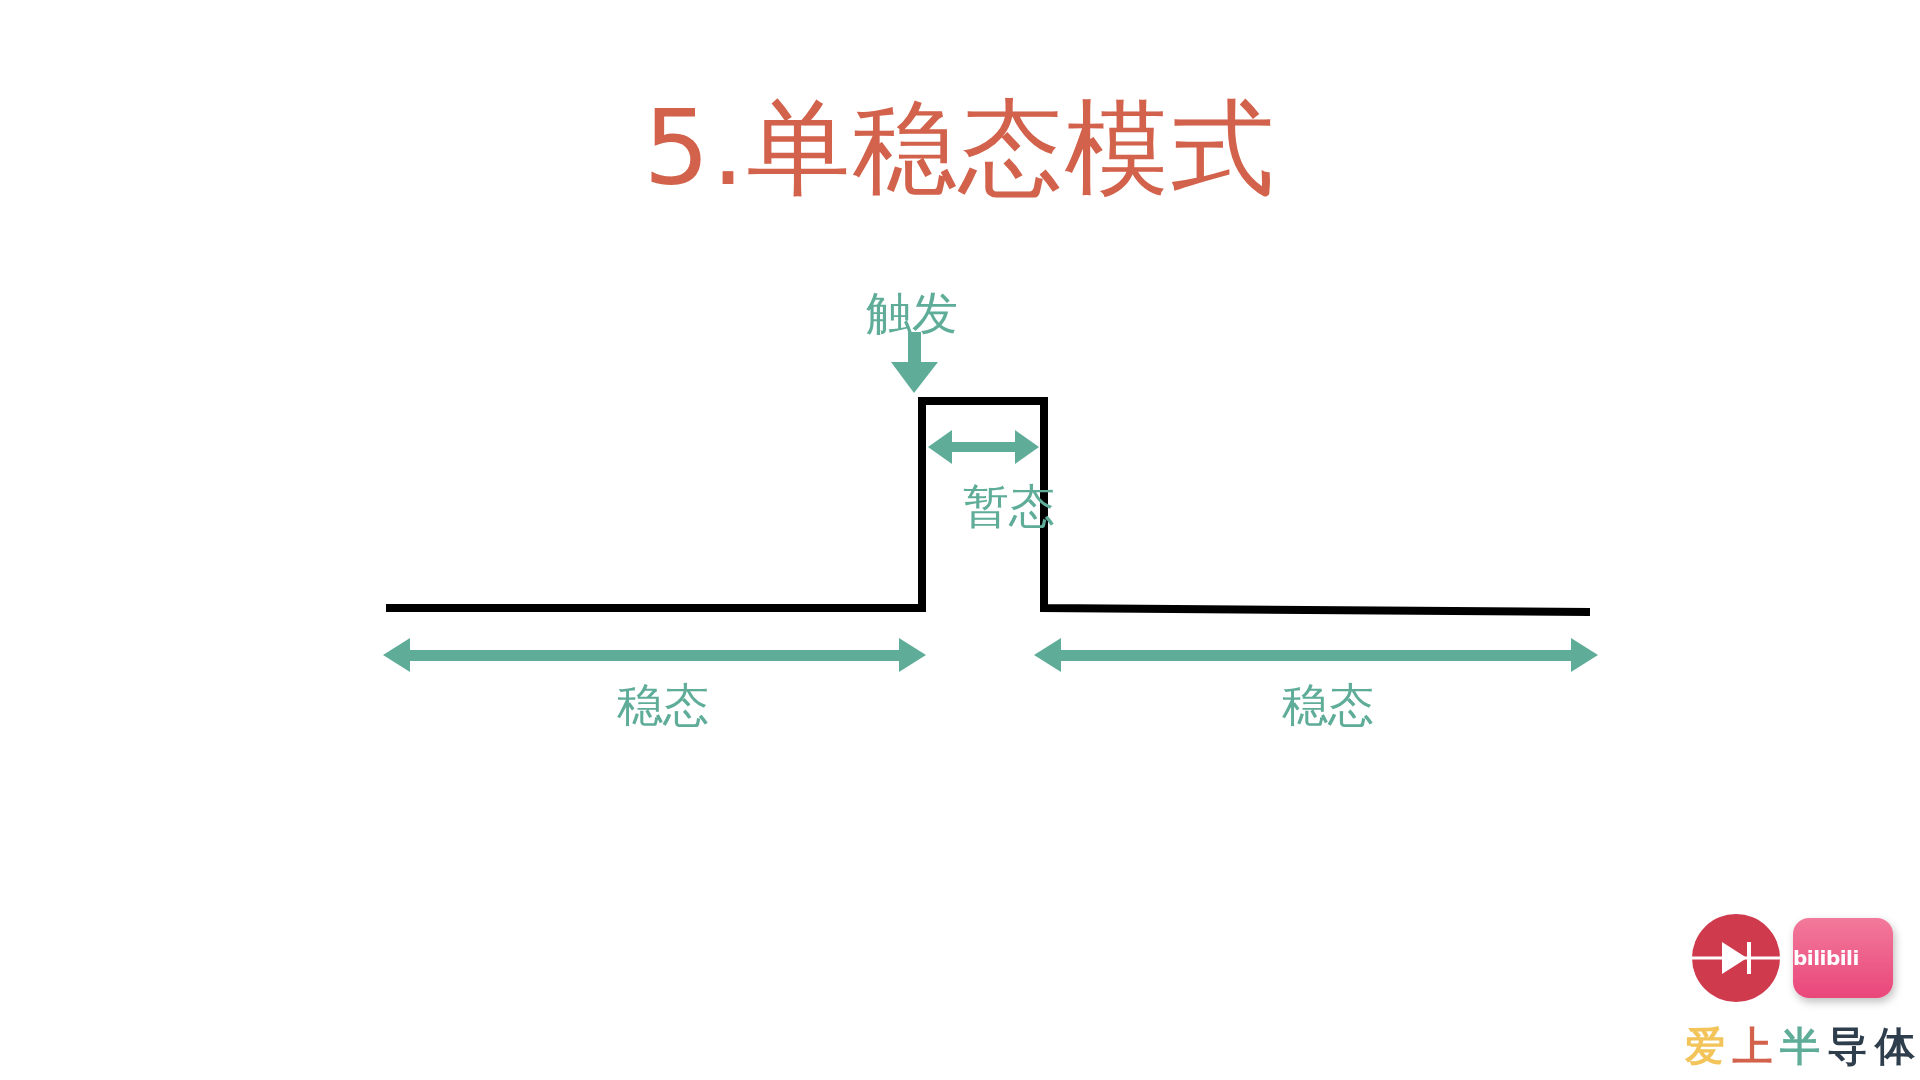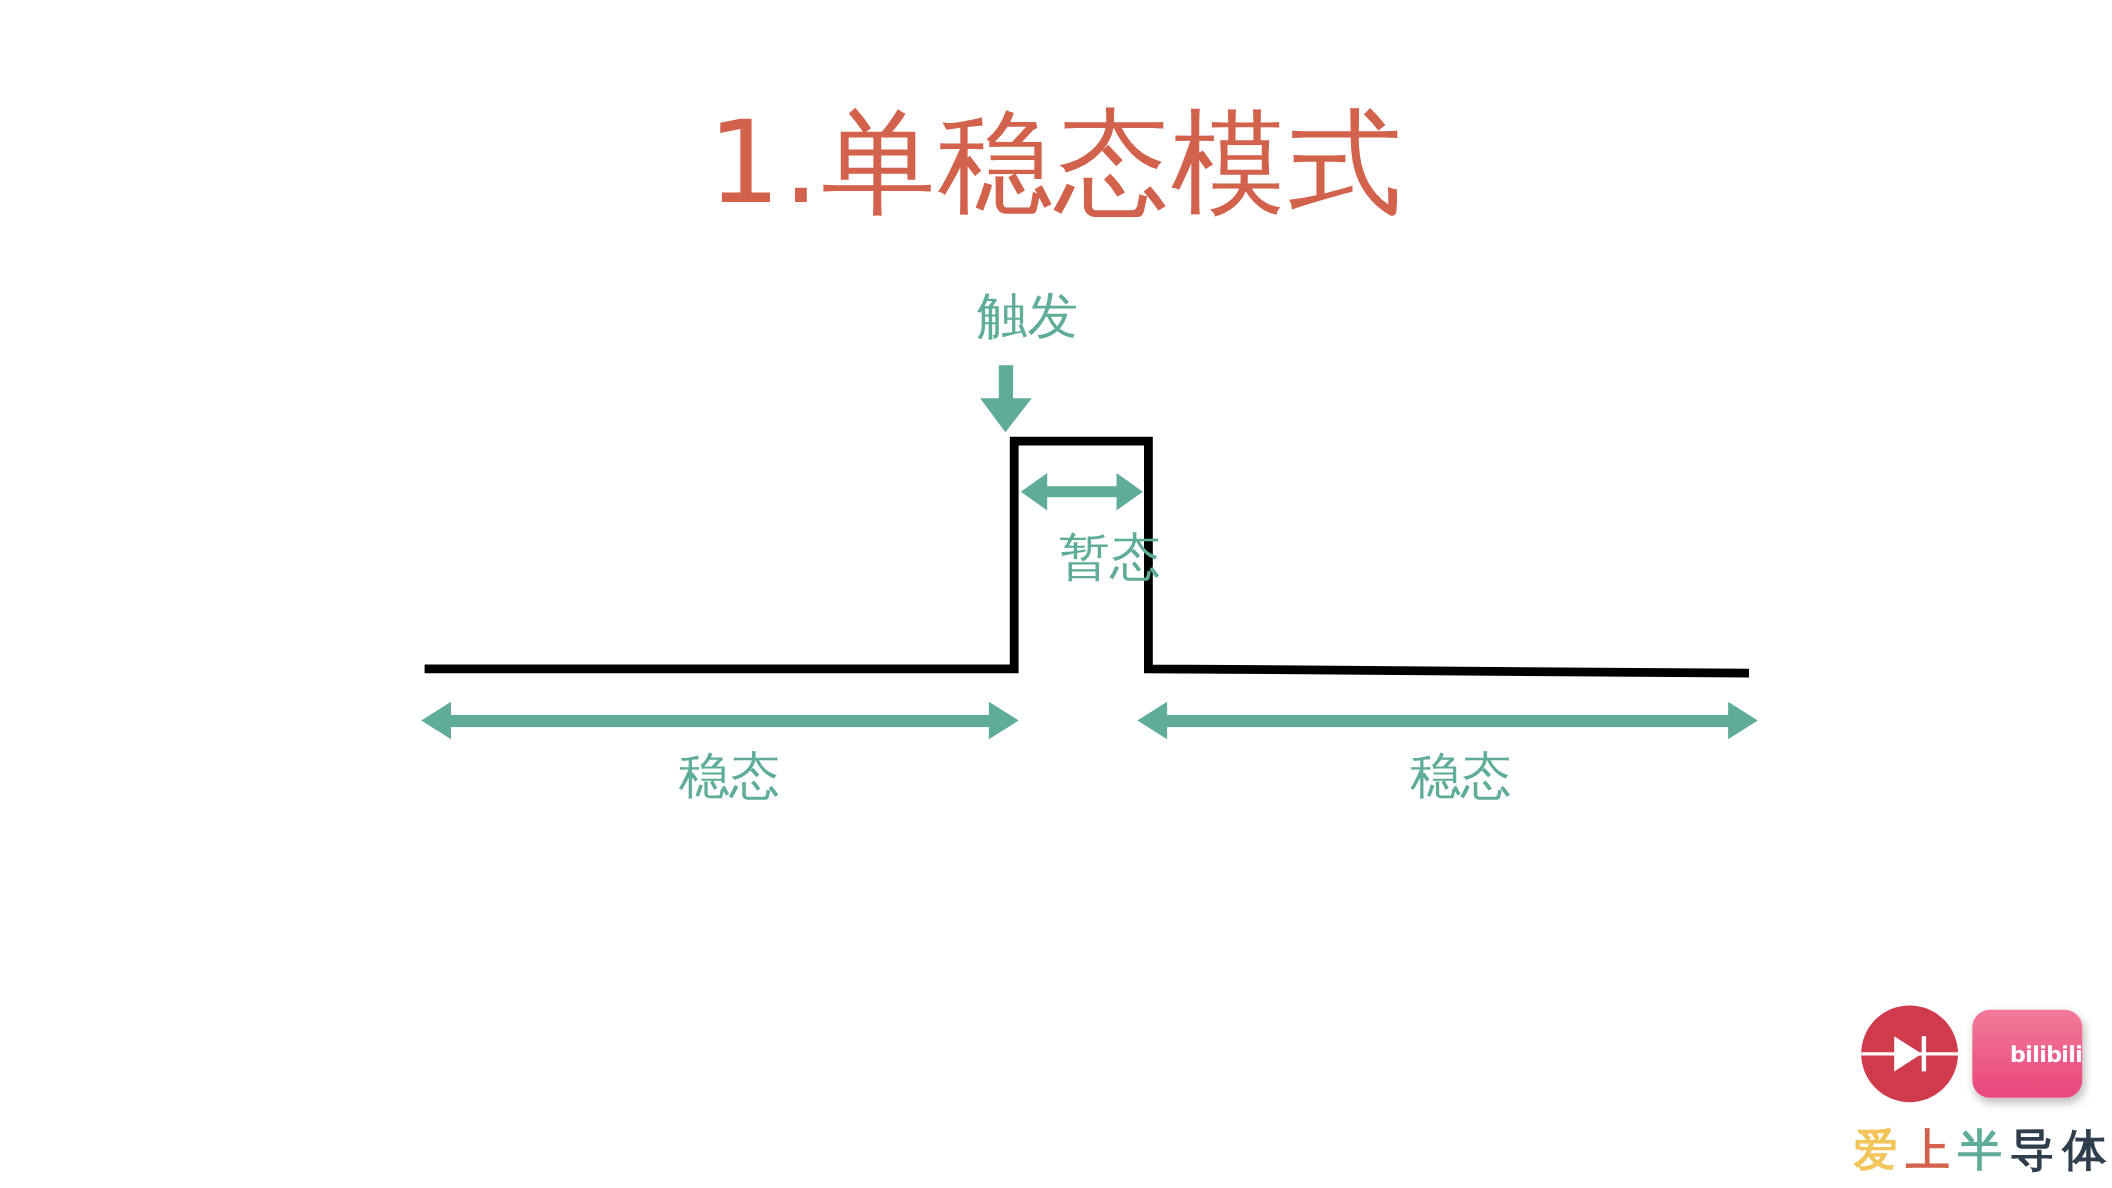--- a/index.html
+++ b/index.html
@@ -7,33 +7,33 @@
            font-family: "DejaVu Sans", "Liberation Sans", sans-serif; }
     .title { position: absolute; left: 0; width: 1920px; top: 88px; text-align: center;
              font-size: 104px; line-height: 120px; color: #D2624B; letter-spacing: 2px; }
     .label { position: absolute; font-size: 46px; line-height: 50px; color: #5FAD99; white-space: nowrap; }
     svg.diagram { position: absolute; left: 0; top: 0; }
     .logo { position: absolute; left: 1685px; top: 912px; width: 230px; height: 160px; }
     .diode-badge { position: absolute; left: 7px; top: 2px; width: 88px; height: 88px; border-radius: 50%; background: #CF3A4D; }
     .bili-badge { position: absolute; left: 108px; top: 6px; width: 100px; height: 80px; border-radius: 16px;
                   background: linear-gradient(#F27A9B, #E9467A); box-shadow: 2px 4px 8px rgba(0,0,0,0.25);
                   color: #fff; font-family: "DejaVu Sans", sans-serif; font-weight: bold; font-size: 20px;
-                  display: flex; align-items: center; justify-content: flex-end; letter-spacing: -0.5px; }
+                  display: flex; align-items: center; justify-content: flex-start; letter-spacing: -0.5px; }
     .brand { position: absolute; left: 0; top: 112px; width: 230px; display: flex; justify-content: space-between;
              font-size: 40px; line-height: 44px; font-weight: bold; }
     .brand span:nth-child(1) { color: #F2C45A; }
     .brand span:nth-child(2) { color: #D2624B; }
     .brand span:nth-child(3) { color: #5FAD99; }
     .brand span:nth-child(4) { color: #2F3E4D; }
     .brand span:nth-child(5) { color: #2F3E4D; }
   </style>
 </head>
 <body>
 
-<div class="title">1.单稳态模式</div>
+<div class="title">5.单稳态模式</div>
 
 <svg class="diagram" width="1920" height="1080" viewBox="0 0 1920 1080">
 
   <polyline points="386,608 922,608 922,401 1044,401 1044,608 1590,612" fill="none" stroke="#000000" stroke-width="8" stroke-linejoin="miter"></polyline>
 
   <g fill="#5FAD99">
     <rect x="908" y="332" width="13" height="32"></rect>
     <polygon points="891,362 938,362 914,393"></polygon>
   </g>
 
@@ -49,21 +49,21 @@
     <polygon points="926,655 899,638 899,672"></polygon>
   </g>
 
   <g fill="#5FAD99">
     <rect x="1058" y="650" width="520" height="11"></rect>
     <polygon points="1034,655 1061,638 1061,672"></polygon>
     <polygon points="1598,655 1571,638 1571,672"></polygon>
   </g>
 </svg>
 
-<div class="label" style="left:866px; top:262px;margin-left:22px;">触发</div>
+<div class="label" style="left:866px; top:288px;">触发</div>
 <div class="label" style="left:942px; top:481px;margin-left:21px;">暂态</div>
 <div class="label" style="left:617px; top:680px;">稳态</div>
 <div class="label" style="left:1282px; top:680px;">稳态</div>
 
 <div class="logo">
   <div class="diode-badge">
     <svg width="88" height="88" viewBox="0 0 88 88">
       <line x1="0" y1="44" x2="88" y2="44" stroke="#ffffff" stroke-width="3"></line>
       <polygon points="30,28 30,60 55,44" fill="#ffffff"></polygon>
       <rect x="55" y="28" width="4" height="32" fill="#ffffff"></rect>

